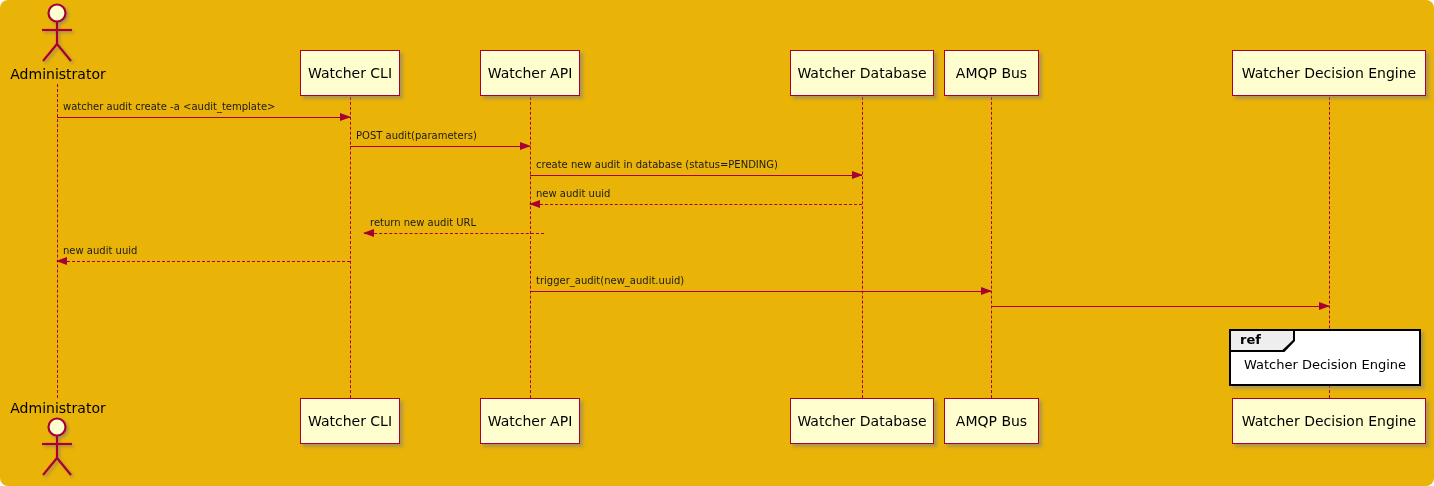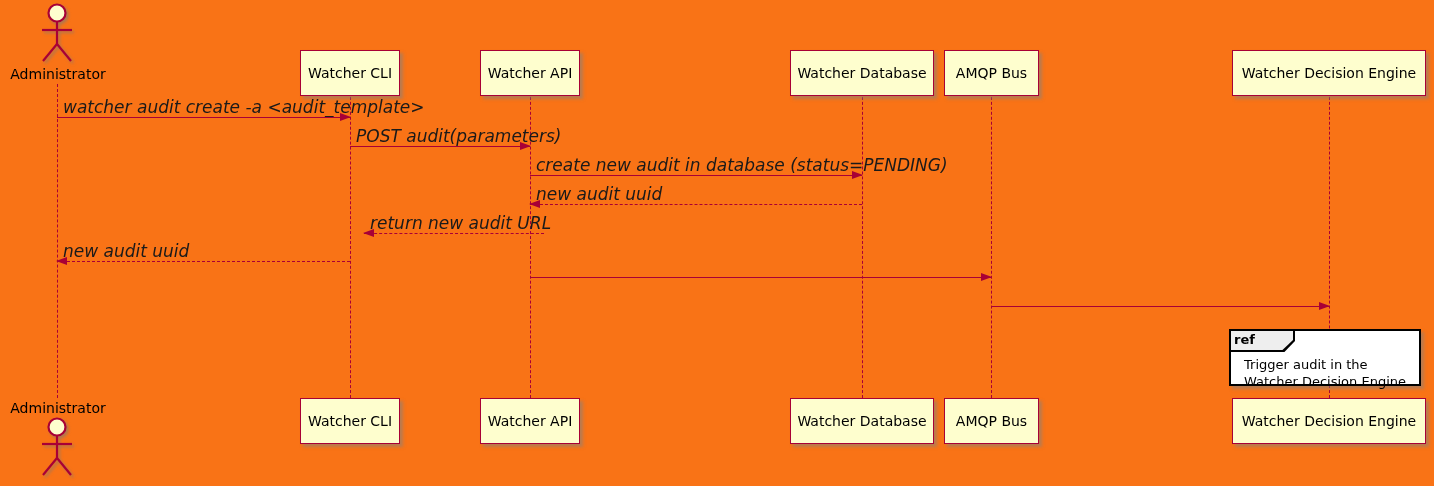--- a/index.html
+++ b/index.html
@@ -5,61 +5,61 @@
   :root{
     --line:#A80036;
     --participant-fill:#FEFECE;
     --text:#1a1a1a;
     --ref-border:#000000;
     --ref-header-fill:#EEEEEE;
     --ref-fill:#FFFFFF;
   }
   *{margin:0;padding:0;box-sizing:border-box;}
   body{background:#ffffff;font-family:"DejaVu Sans","Liberation Sans",sans-serif;color:var(--text);}
-  .canvas{position:relative;width:1434px;height:486px;background:#f97316;overflow:hidden;}
+  .canvas{position:relative;width:1434px;height:486px;background:#eab308;overflow:hidden;border-radius:8px;}
 
   .lifeline{position:absolute;width:0;border-left:1px dashed var(--line);z-index:1;}
 
   .participant{
     position:absolute;height:46px;z-index:2;
     background:var(--participant-fill);
     border:1.7px solid var(--line);
     box-shadow:3px 3px 3px rgba(130,130,130,0.55);
     display:flex;align-items:center;justify-content:center;
     font-size:14px;color:#000;white-space:nowrap;
   }
 
   .actor-label{
     position:absolute;transform:translateX(-50%);
     font-size:14px;color:#000;white-space:nowrap;z-index:2;
   }
   .actor-figure{position:absolute;z-index:2;filter:drop-shadow(2.5px 2.5px 1.5px rgba(120,120,120,0.6));}
 
   .message{position:absolute;z-index:2;}
-  .msg-label{font-size:17px;color:var(--text);white-space:nowrap;padding-left:6px;height:14px;line-height:14px;font-style:italic;}
+  .msg-label{font-size:10px;color:var(--text);white-space:nowrap;padding-left:6px;height:14px;line-height:14px;}
   .msg-line{position:relative;height:0;margin-top:3px;}
   .msg-line.solid{border-top:1.6px solid var(--line);}
   .msg-line.dashed{border-top:1.2px dashed var(--line);}
   .arrowhead{position:absolute;width:0;height:0;top:-5px;}
   .arrowhead.right{right:-1px;border-top:4.5px solid transparent;border-bottom:4.5px solid transparent;border-left:11px solid var(--line);}
   .arrowhead.left{left:-1px;border-top:4.5px solid transparent;border-bottom:4.5px solid transparent;border-right:11px solid var(--line);}
 
   .ref-box{
     position:absolute;z-index:3;
     background:var(--ref-fill);
     border:2px solid var(--ref-border);
     box-shadow:3px 3px 3px rgba(130,130,130,0.55);
   }
   .ref-header{position:absolute;top:-2px;left:-2px;width:66px;height:23px;
     background:var(--ref-border);
     clip-path:polygon(0 0,100% 0,100% 52%,84% 100%,0 100%);}
   .ref-header-inner{position:absolute;top:2px;left:2px;right:2px;bottom:2px;
     background:var(--ref-header-fill);
     clip-path:polygon(0 0,100% 0,100% 48%,83% 100%,0 100%);
-    font-weight:bold;font-size:13px;line-height:17px;padding-left:3px;color:#000;}
+    font-weight:bold;font-size:13px;line-height:17px;padding-left:9px;color:#000;}
   .ref-body{padding:25px 6px 0 13px;font-size:13px;line-height:17px;color:#000;}
 </style>
 </head>
 <body>
 
 <div class="canvas">
 
   <div class="lifeline" style="left:56.5px;top:84px;height:314px;"></div>
   <div class="lifeline" style="left:349.5px;top:82px;height:316px;"></div>
   <div class="lifeline" style="left:529.5px;top:82px;height:316px;"></div>
@@ -130,37 +130,37 @@
   </div>
 
   <div class="message" style="left:57px;top:244px;width:293px;">
     <div class="msg-label">new audit uuid</div>
     <div class="msg-line dashed">
         <div class="arrowhead left"></div>
       </div>
   </div>
 
   <div class="message" style="left:530px;top:274px;width:461px;">
+    <div class="msg-label">trigger_audit(new_audit.uuid)</div>
     <div class="msg-line solid">
         <div class="arrowhead right"></div>
       </div>
   </div>
 
   <div class="message" style="left:991px;top:303px;width:338px;">
     <div class="msg-line solid">
         <div class="arrowhead right"></div>
       </div>
   </div>
 
   <div class="ref-box" style="left:1229px;top:329px;width:192px;height:57px;">
     <div class="ref-header">
       <div class="ref-header-inner">ref</div>
     </div>
     <div class="ref-body">
-      <div>Trigger audit in the</div>
       <div>Watcher Decision Engine</div>
     </div>
   </div>
 
   <div class="participant" style="left:300px;top:398px;width:100px;">
       <span>Watcher CLI</span>
     </div>
   <div class="participant" style="left:480px;top:398px;width:100px;">
       <span>Watcher API</span>
     </div>

